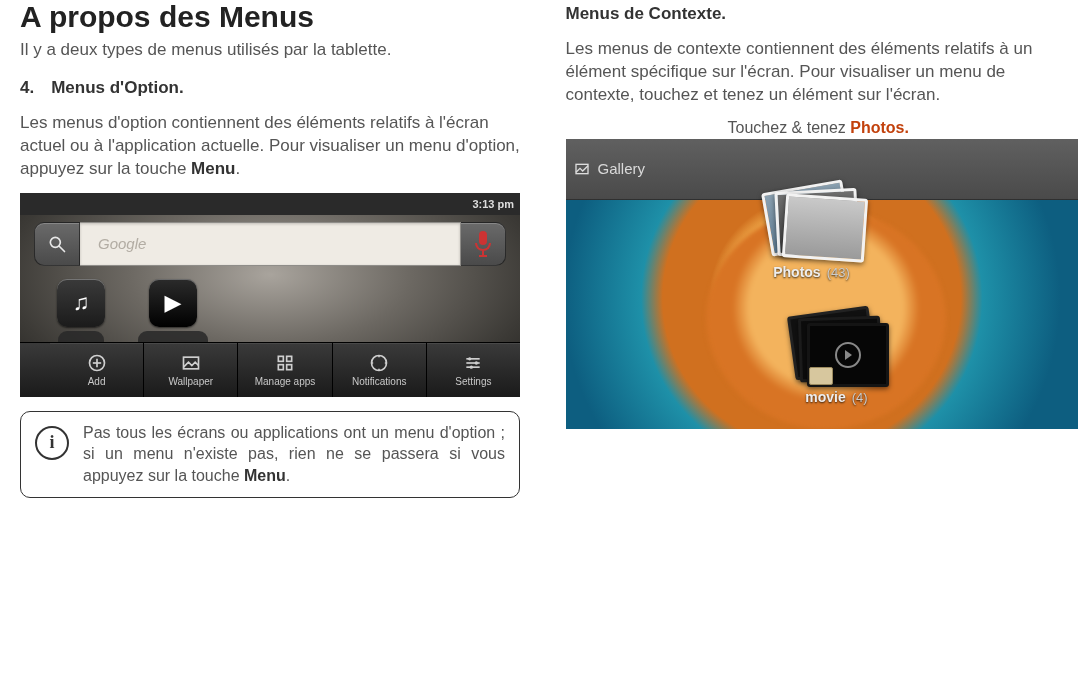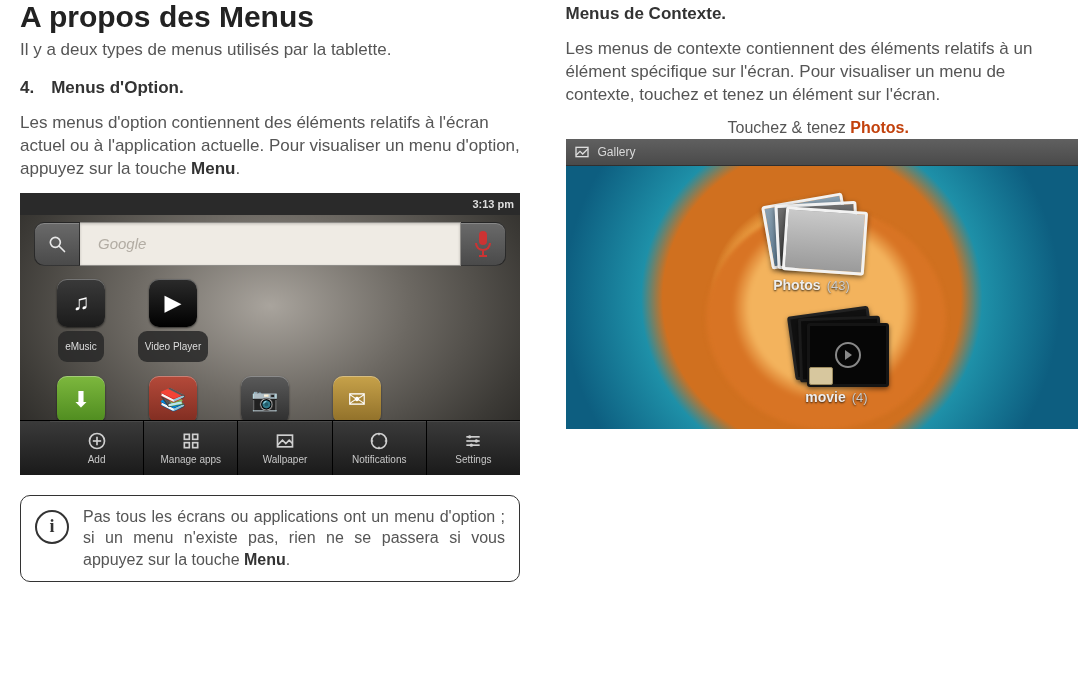--- a/index.html
+++ b/index.html
@@ -50,25 +50,25 @@
     font-size: 16px;
     text-align: center;
     margin: 4px 0 2px 0;
     color: #555;
   }
   .caption b { font-weight: bold; color:#c2410c;}
 
   
   .shot1 {
     width: 500px;
-    height: 282px;
+    height: 204px;
     position: relative;
     background: radial-gradient(ellipse at 50% 40%, #a9a49d 0%, #6c6862 40%, #3c3a36 75%, #1e1d1b 100%);
     overflow: hidden;
-    margin-bottom: 20px;
+    margin-bottom: 14px;
   }
   .statusbar {
     height: 22px;
     background: #2a2a2a;
     display: flex;
     align-items: center;
     justify-content: flex-end;
     padding: 0 6px;
     gap: 8px;
     font-size: 11px;
@@ -205,31 +205,31 @@
     background: radial-gradient(circle at 48% 55%, #f0a94a 0 28%, #d0701f 33% 48%, #1e90a8 55%, #0d5e80 80%);
   }
   .shot2 .blob{
     position:absolute;left:140px;top:70px;width:240px;height:220px;border-radius:50%;
     background: radial-gradient(circle at 50% 45%, #f3b35d 0 45%, #d87424 55% 70%, rgba(27,27,30,0) 75%);
     filter: blur(2px);
   }
   .gal-header{
     position:absolute;top:0;left:0;right:0;height:26px;
     background: linear-gradient(#606060,#4a4a4a);
-    display:flex;align-items:center;gap:8px;padding:0 8px;
-    color:#d9d9d9;font-size:12px;
+    display:flex;align-items:center;gap:8px;padding:17px 8px;
+    color:#d9d9d9;font-size:15px;
     border-bottom:1px solid rgba(0,0,0,.5);
   }
   .gal-header .gicon svg{width:16px;height:16px;display:block;}
 
   .album {
     position:absolute;
     display:flex;flex-direction:column;align-items:center;
   }
-  .album.photos{left:200px;top:60px;text-align:center;}
+  .album.photos{left:200px;top:47px;text-align:center;}
   .album.movie{left:225px;top:172px;}
   .stack{position:relative;width:92px;height:72px;}
   .tile{
     position:absolute;width:76px;height:58px;border:3px solid #f2f2f2;border-radius:3px;
     box-shadow:0 2px 5px rgba(0,0,0,.5);
   }
   .photos .t1{background:linear-gradient(#8aa0b0,#5d7b92);left:0;top:0;transform:rotate(-10deg);}
   .photos .t2{background:linear-gradient(#6f6f6f,#3b3b3b);left:10px;top:4px;transform:rotate(-3deg);}
   .photos .t3{background:linear-gradient(#c9c9c9,#9a9a9a);left:18px;top:10px;transform:rotate(4deg);}
   .movie .t1{background:#111;border-color:#222;left:0;top:0;transform:rotate(-8deg);}
@@ -333,36 +333,36 @@
                 <circle cx="12" cy="12" r="9" fill="none" stroke="#cfcfcf" stroke-width="2"></circle>
                 <line x1="12" y1="7" x2="12" y2="17" stroke="#cfcfcf" stroke-width="2"></line>
                 <line x1="7" y1="12" x2="17" y2="12" stroke="#cfcfcf" stroke-width="2"></line>
               </svg>
             </span>
           <span class="opt-lbl">Add</span>
         </div>
         <div class="opt">
           <span class="opt-ico">
               <svg viewBox="0 0 24 24">
+                <rect x="3" y="5" width="18" height="14" fill="none" stroke="#cfcfcf" stroke-width="2"></rect>
+                <polyline points="3,17 9,11 13,15 17,11 21,15" fill="none" stroke="#cfcfcf" stroke-width="2"></polyline>
+              </svg>
+            </span>
+          <span class="opt-lbl">Wallpaper</span>
+        </div>
+        <div class="opt">
+          <span class="opt-ico">
+              <svg viewBox="0 0 24 24">
                 <rect x="4" y="4" width="6" height="6" fill="none" stroke="#cfcfcf" stroke-width="2"></rect>
                 <rect x="14" y="4" width="6" height="6" fill="none" stroke="#cfcfcf" stroke-width="2"></rect>
                 <rect x="4" y="14" width="6" height="6" fill="none" stroke="#cfcfcf" stroke-width="2"></rect>
                 <rect x="14" y="14" width="6" height="6" fill="none" stroke="#cfcfcf" stroke-width="2"></rect>
               </svg>
             </span>
           <span class="opt-lbl">Manage apps</span>
-        </div>
-        <div class="opt">
-          <span class="opt-ico">
-              <svg viewBox="0 0 24 24">
-                <rect x="3" y="5" width="18" height="14" fill="none" stroke="#cfcfcf" stroke-width="2"></rect>
-                <polyline points="3,17 9,11 13,15 17,11 21,15" fill="none" stroke="#cfcfcf" stroke-width="2"></polyline>
-              </svg>
-            </span>
-          <span class="opt-lbl">Wallpaper</span>
         </div>
         <div class="opt">
           <span class="opt-ico">
               <svg viewBox="0 0 24 24">
                 <circle cx="12" cy="12" r="9" fill="none" stroke="#cfcfcf" stroke-width="2"></circle>
                 <path d="M12 3 v2 M12 19 v2 M3 12 h2 M19 12 h2" stroke="#cfcfcf" stroke-width="2"></path>
               </svg>
             </span>
           <span class="opt-lbl">Notifications</span>
         </div>

